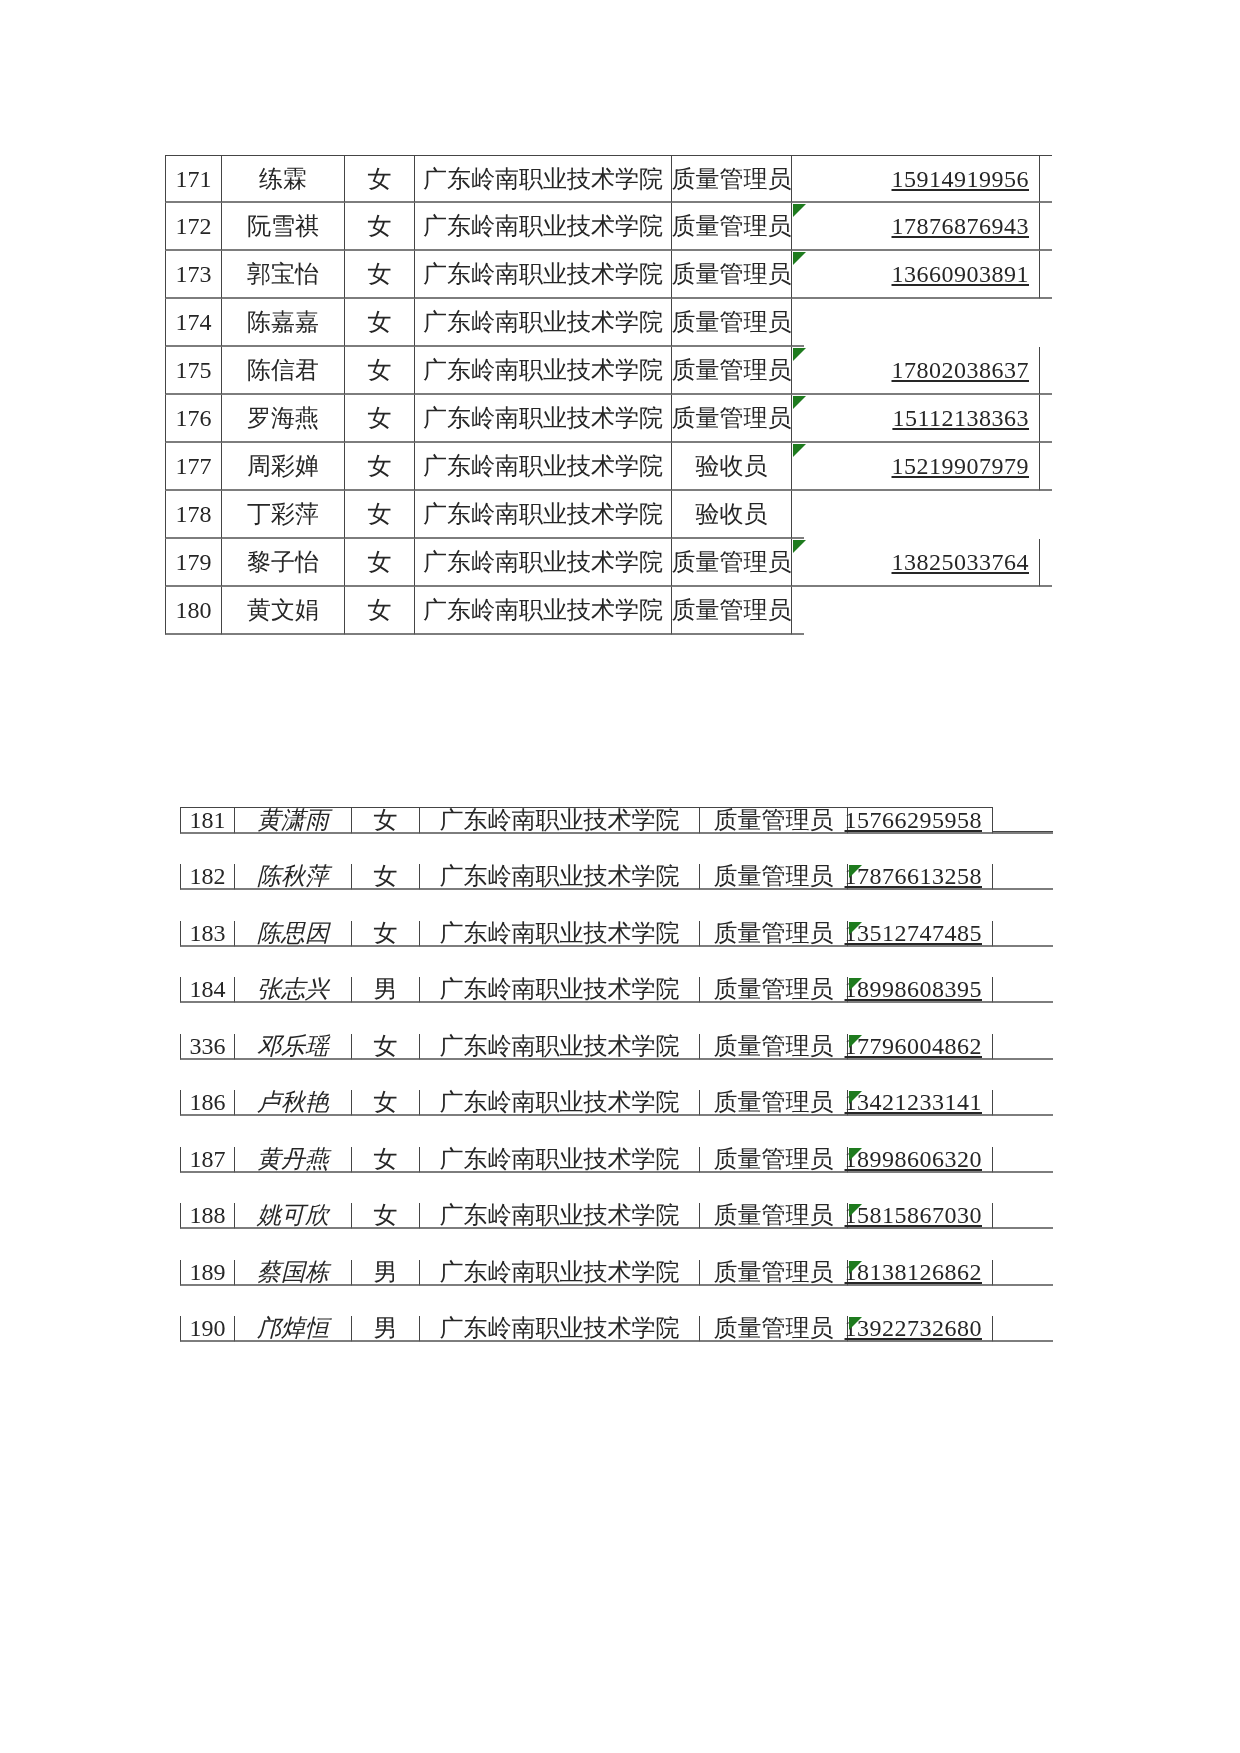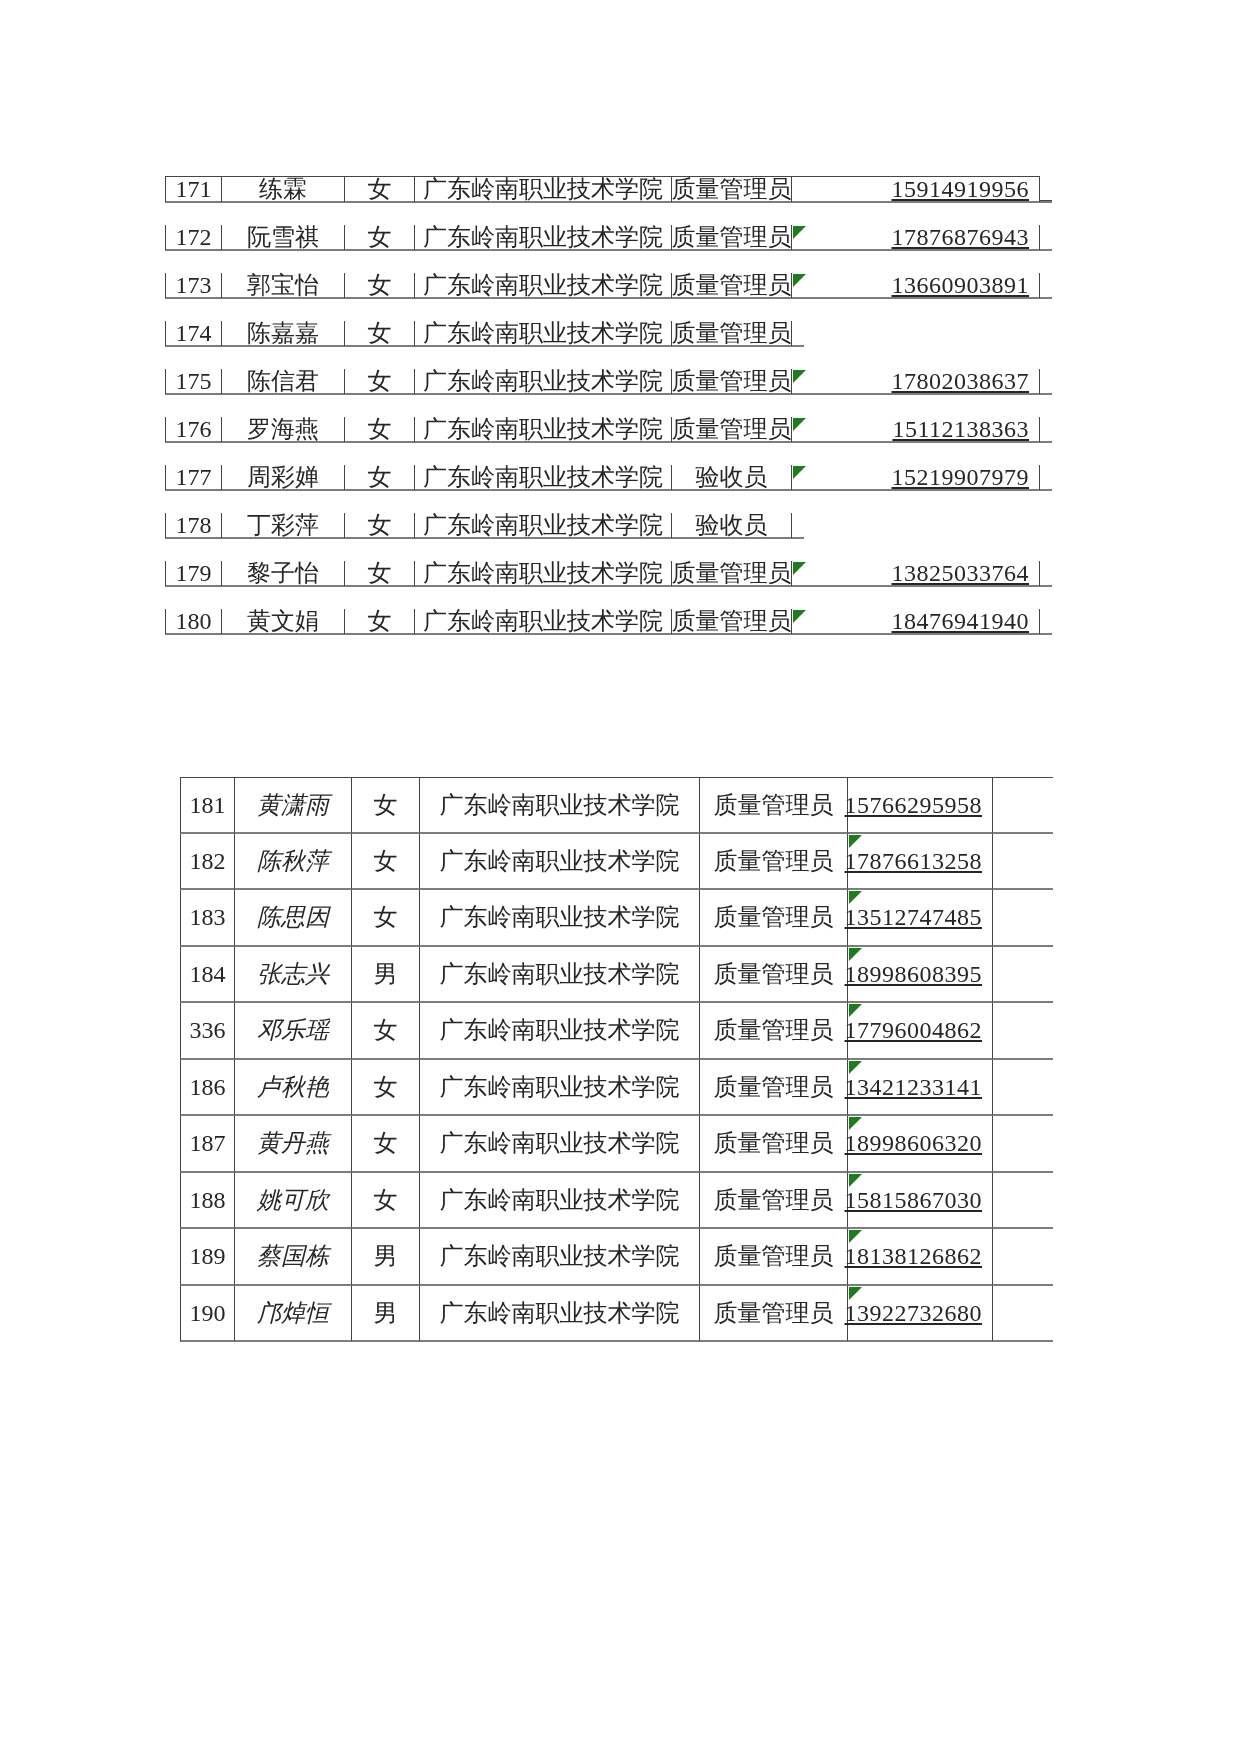--- a/index.html
+++ b/index.html
@@ -55,31 +55,31 @@
     position: absolute;
     top: 1px;
     left: 1px;
     width: 0;
     height: 0;
     border-top: 13px solid var(--tri-color, #1e7b1e);
     border-right: 13px solid transparent;
   }
   
   .t1 { left: 165px; top: 155px; }
-  .t1 .row { height: 48px; align-items: flex-end; }
+  .t1 .row { height: 48px; }
   .t1 .c0 { width: 57px; }
   .t1 .c1 { width: 123px; }
   .t1 .c2 { width: 70px; }
   .t1 .c3 { width: 257px; }
   .t1 .c4 { width: 120px; }
   .t1 .c5 { width: 248px; }
   .t1 .c6 { width: 12px; }
   
   .t2 { left: 180px; top: 777px; }
-  .t2 .row { height: 56.5px; }
+  .t2 .row { height: 56.5px; align-items: flex-end; }
   .t2 .c0 { width: 55px; }
   .t2 .c1 { width: 117px; font-style: italic; }
   .t2 .c2 { width: 68px; }
   .t2 .c3 { width: 280px; }
   .t2 .c4 { width: 148px; }
   .t2 .c5 { width: 145px; }
   .t2 .c6 { width: 60px; }
 </style>
 </head>
 <body style="color: rgb(38, 38, 38); background: rgb(255, 255, 255);">
@@ -163,21 +163,20 @@
       <div class="cell c4">质量管理员</div>
       <div class="cell c5 phone"><span class="tri"></span>13825033764</div>
       <div class="cell c6 ghost"></div>
     </div>
     <div class="row">
       <div class="cell c0">180</div>
       <div class="cell c1">黄文娟</div>
       <div class="cell c2">女</div>
       <div class="cell c3">广东岭南职业技术学院</div>
       <div class="cell c4">质量管理员</div>
-      <div class="cell c5 phone"><span class="tri"></span>18476941940</div>
       <div class="cell c6 ghost"></div>
     </div>
   </div>
 <div class="tbl t2">
     <div class="row first">
       <div class="cell c0">181</div>
       <div class="cell c1">黄潇雨</div>
       <div class="cell c2">女</div>
       <div class="cell c3">广东岭南职业技术学院</div>
       <div class="cell c4">质量管理员</div>

